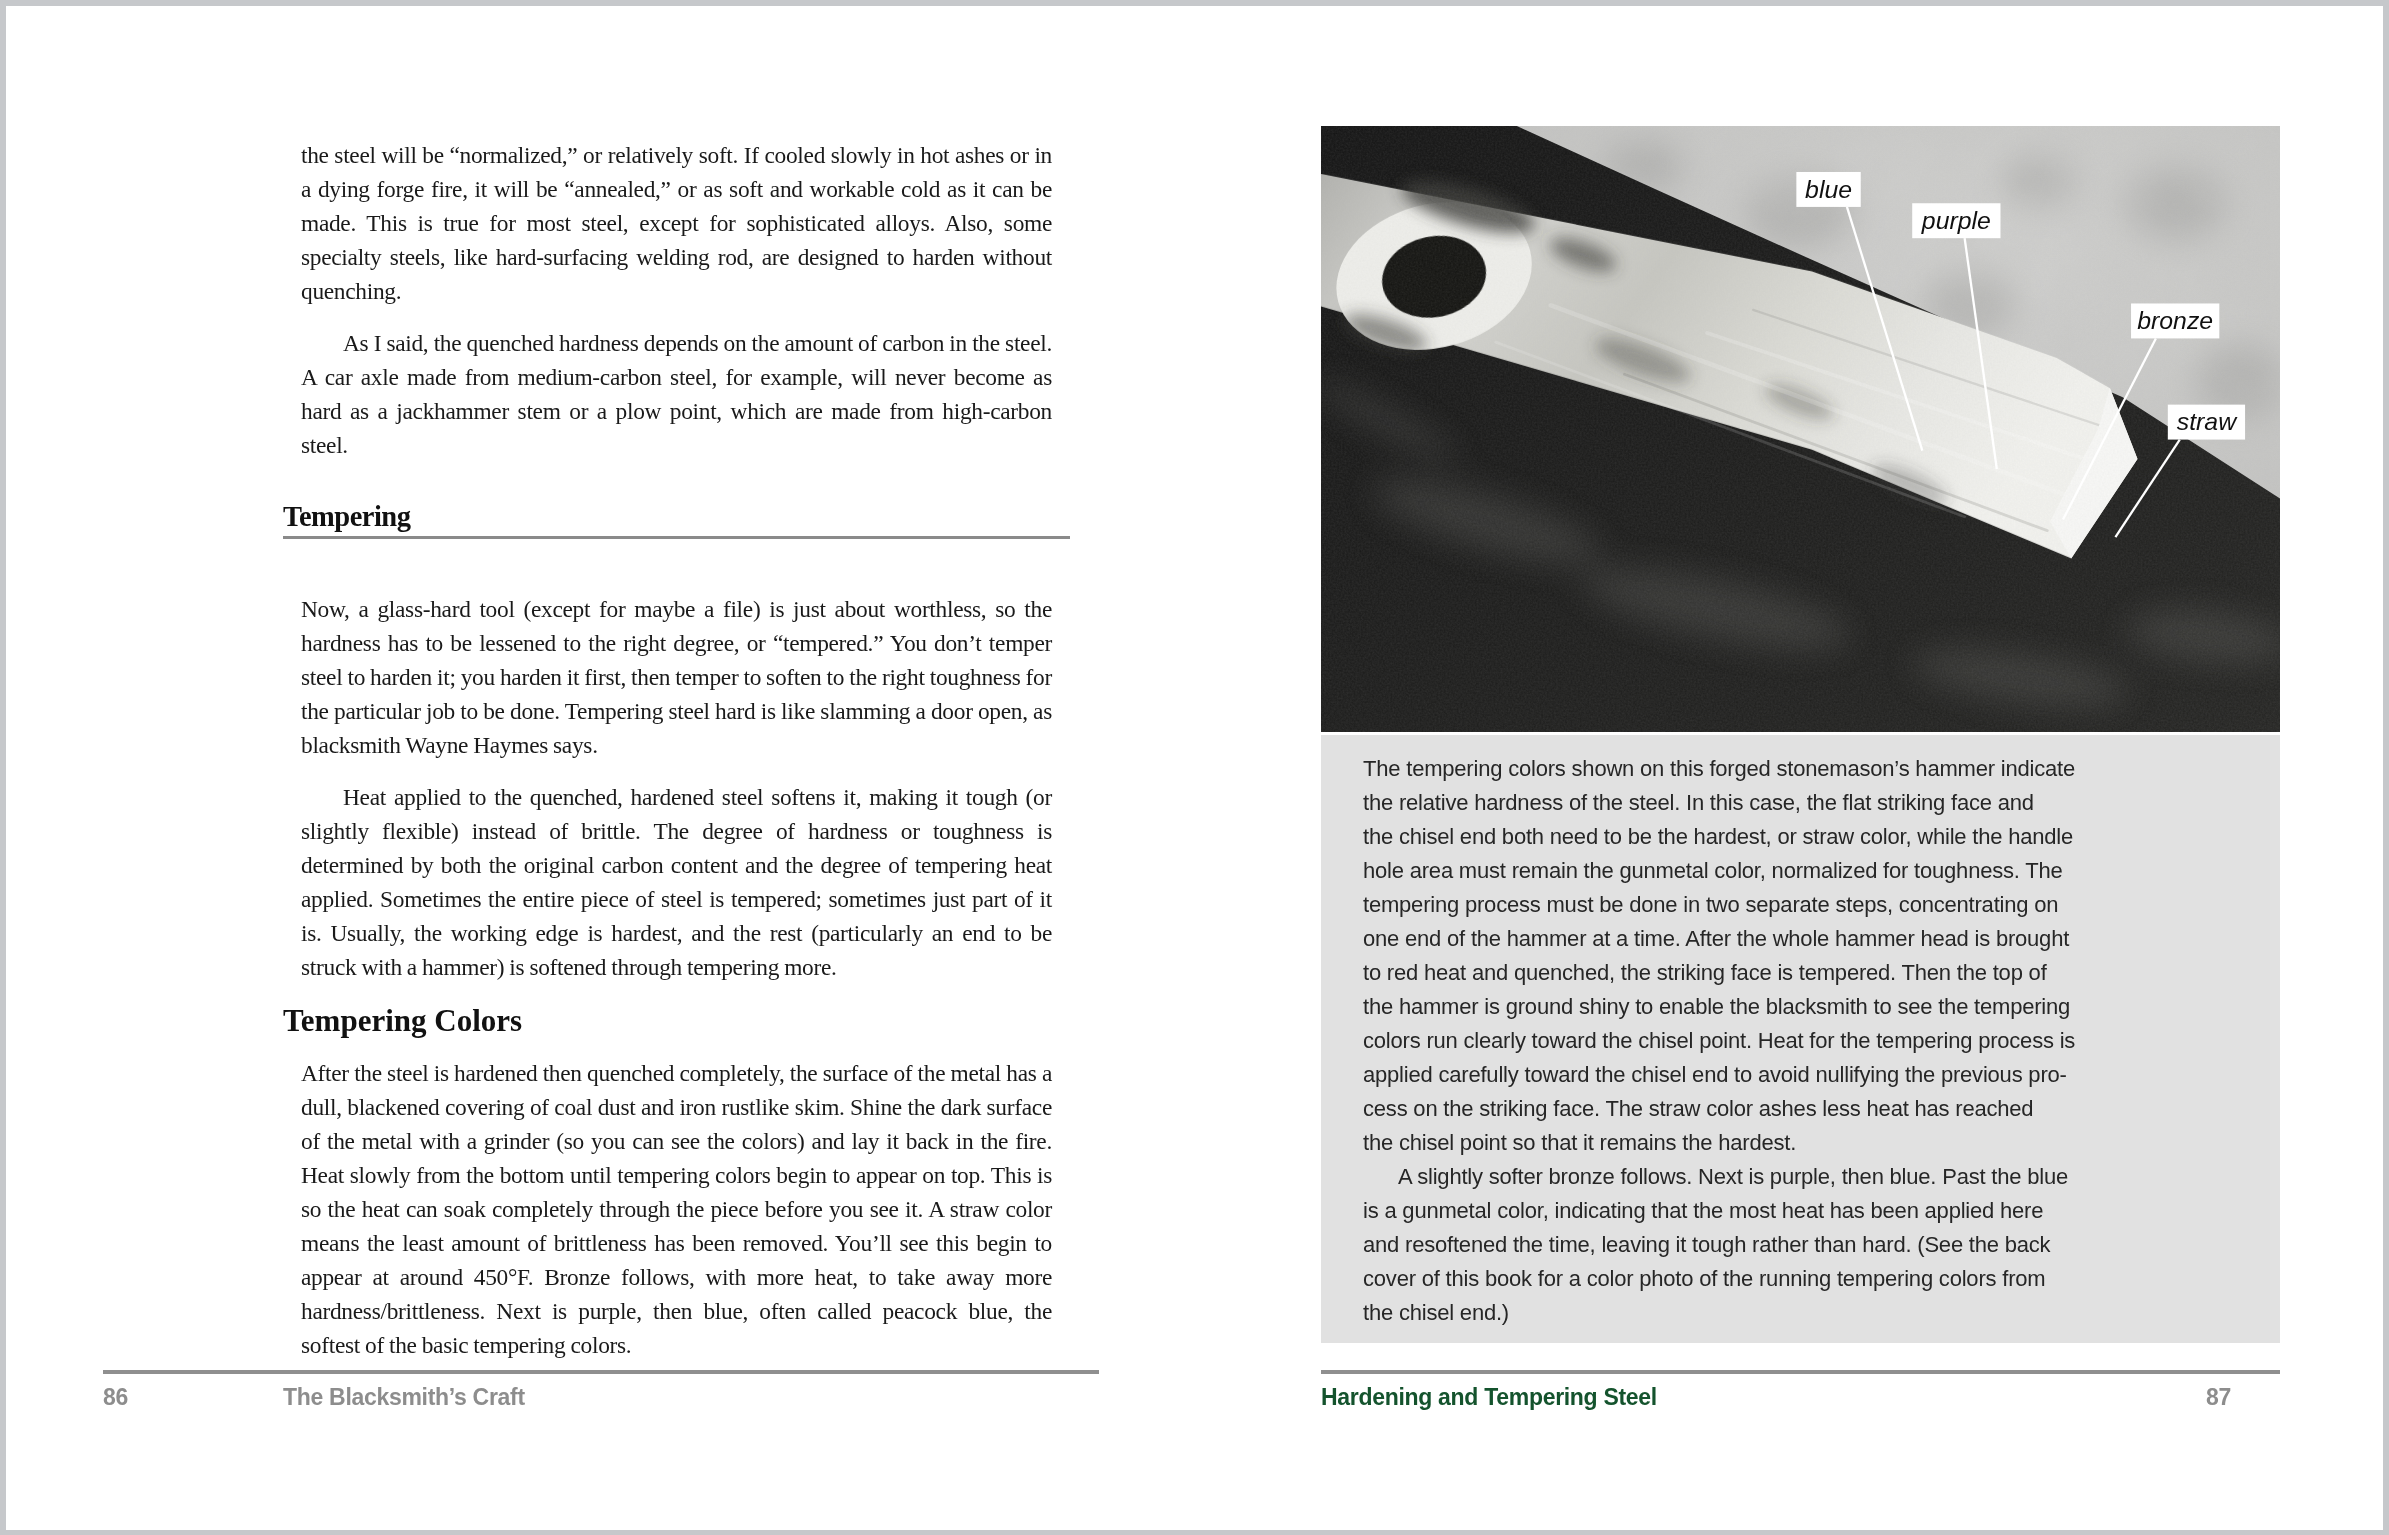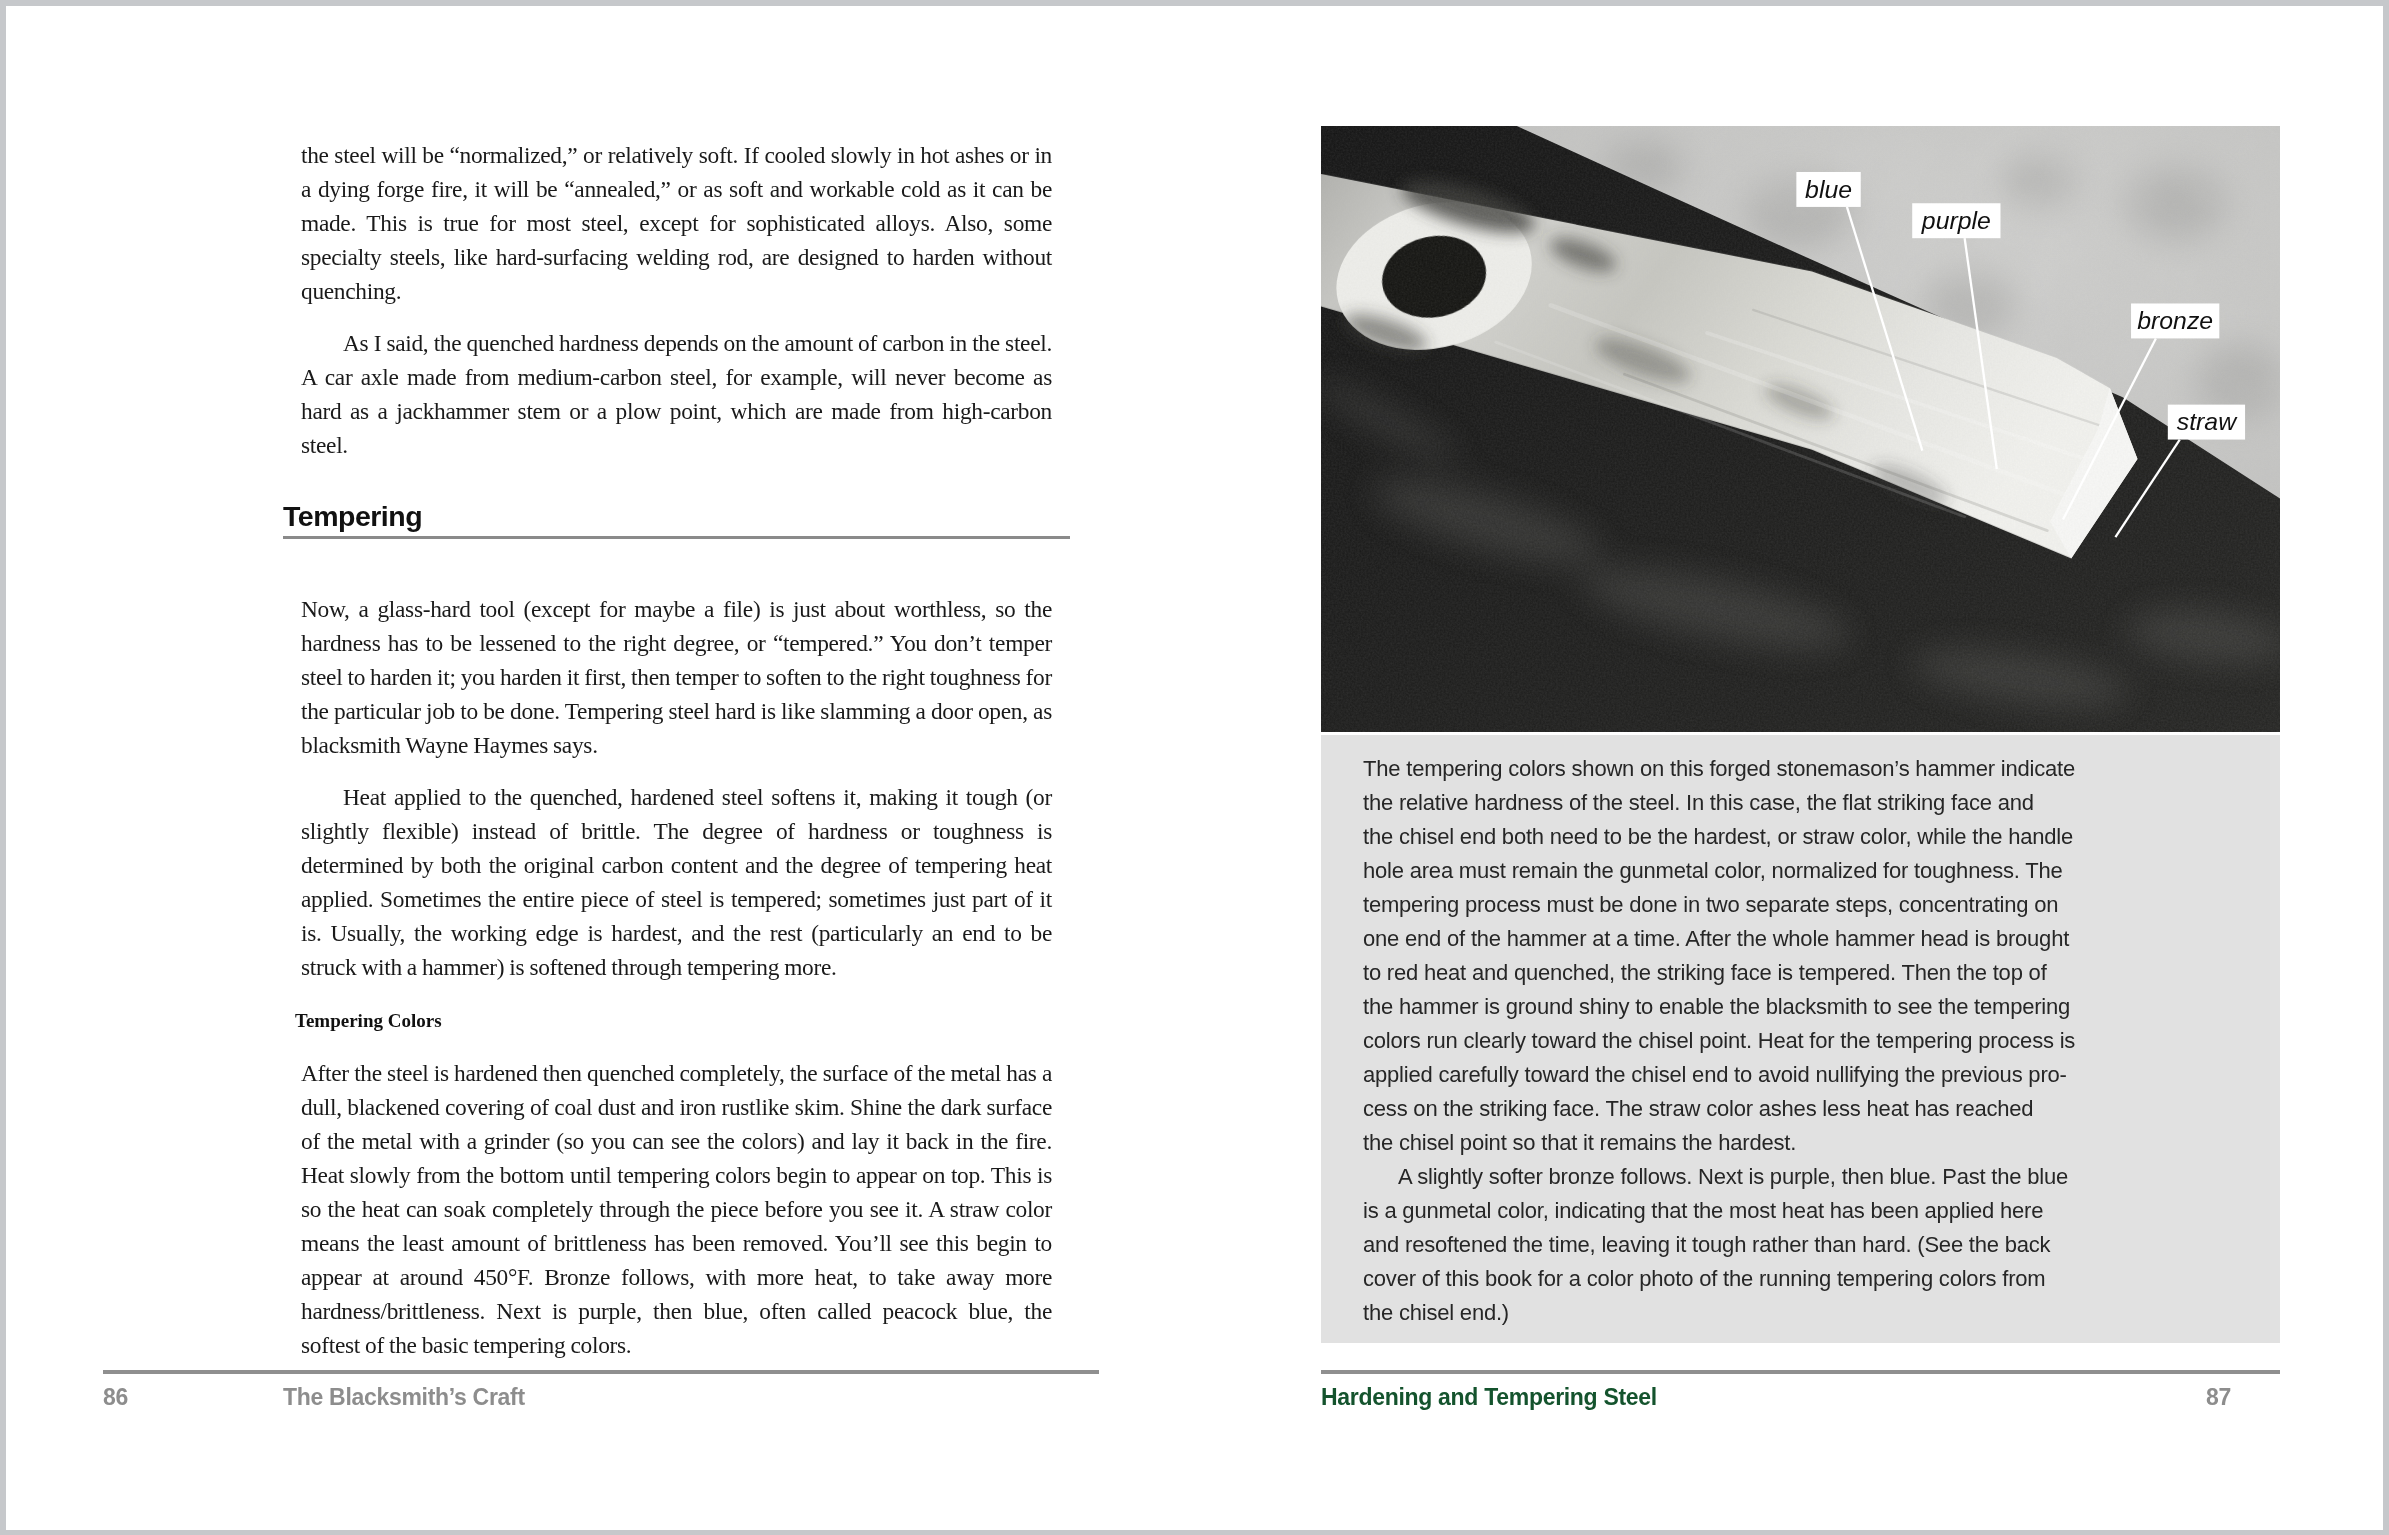--- a/index.html
+++ b/index.html
@@ -5,25 +5,25 @@
   html,body{margin:0;padding:0;background:#ffffff;}
   .spread{position:relative;width:2389px;height:1536px;background:#ffffff;overflow:hidden;
           font-family:"Liberation Serif",serif;}
   .frame{position:absolute;inset:0;border:6.4px solid #c6c8cb;pointer-events:none;z-index:50;}
 
   
   .left-col{position:absolute;left:283px;top:120px;width:787px;color:#1a1a1a;}
   .body-para{margin:18px;text-align:justify;font-size:23.4px;line-height:34px;
              letter-spacing:-0.3px;word-spacing:-0.5px;}
   .body-para.indented{text-indent:42px;}
-  .sec-head{margin-top:39px;font-family:Liberation Sans, sans-serif;font-weight:bold;
+  .sec-head{margin-top:39px;font-family:Liberation Serif, serif;font-weight:bold;
             font-size:28.5px;line-height:31px;letter-spacing:-0.5px;color:#111;}
   .sec-rule{height:3.7px;background:#8a8a8a;margin-top:3.7px;}
   .after-rule{height:35px;}
-  .sub-head{margin-top:19.3px;font-weight:bold;font-size:19px;line-height:34px;color:#111;margin-left:12px;}
+  .sub-head{margin-top:19.3px;font-weight:bold;font-size:31px;line-height:34px;color:#111;}
 
   
   .foot-rule{position:absolute;top:1370px;height:3.7px;background:#8f8f8f;}
   .foot-rule.left{left:103px;width:996px;}
   .foot-rule.right{left:1321px;width:959px;}
   .foot-text{position:absolute;top:1384px;font-family:"Liberation Sans",sans-serif;
              font-weight:bold;font-size:23px;letter-spacing:-0.3px;}
   .foot-num{color:#8d8d8d;}
   .foot-book{left:283px;color:#8d8d8d;}
   .foot-chapter{left:1321px;width:770px;color:#14532d;}

